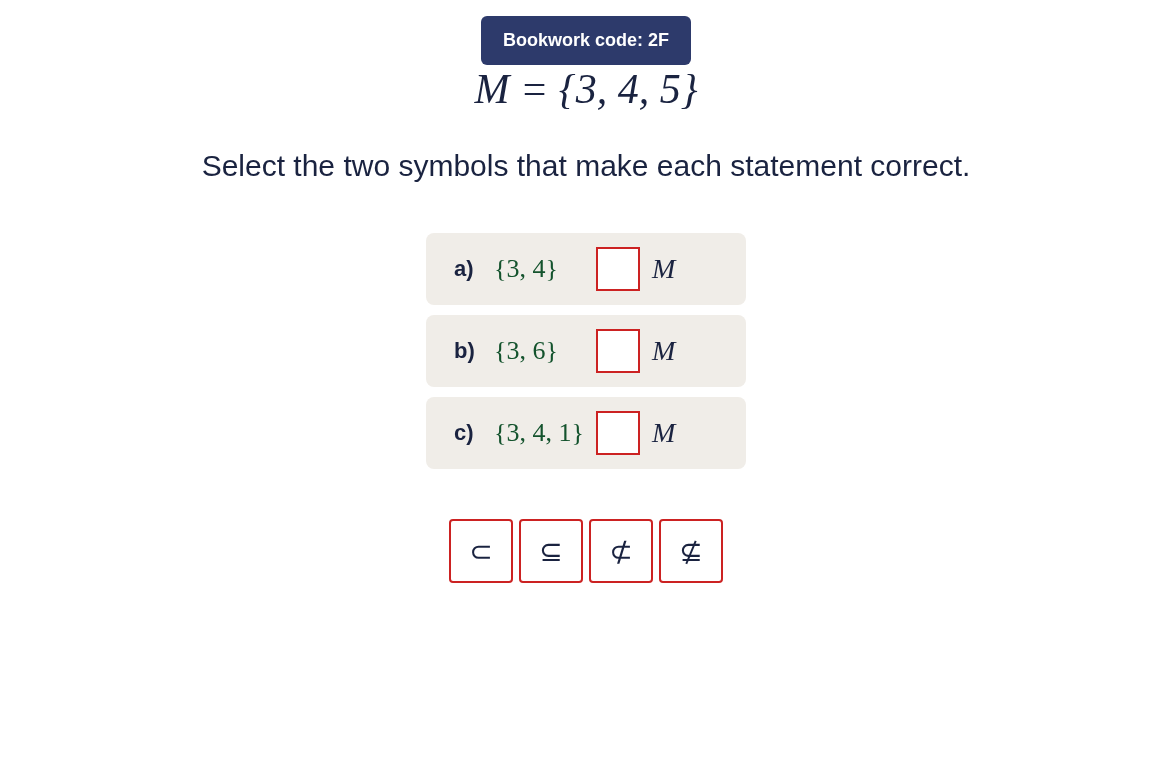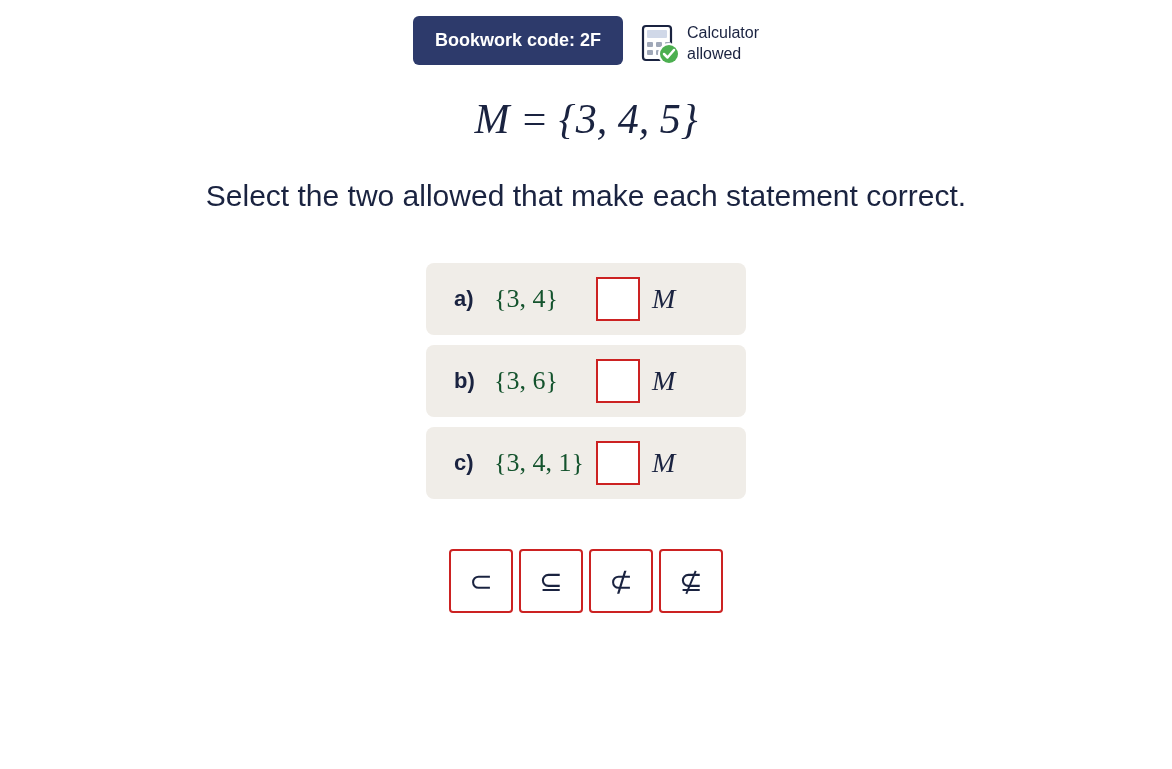--- a/index.html
+++ b/index.html
@@ -41,21 +41,20 @@
       font-size: 15px;
       color: #1a2340;
     }
 
     
     .formula {
       font-family: 'Times New Roman', serif;
       font-style: italic;
       font-size: 42px;
       color: #1a2340;
-      margin-top: 30px;
       text-align: center;
     }
 
     
     .instruction {
       font-family: Arial, sans-serif;
       font-size: 30px;
       color: #1a2340;
       margin-top: 36px;
       text-align: center;
@@ -135,50 +134,28 @@
       cursor: pointer;
       border-radius: 4px;
       color: #1a2340;
     }
   </style>
 </head>
 <body>
 
 <div class="header-row">
   <div class="bookwork-badge">Bookwork code: 2F</div>
-  <div class="calculator-badge">
-
-    <svg width="40" height="40" viewBox="0 0 40 40">
-
-      <rect x="4" y="2" width="28" height="34" rx="3" ry="3" fill="none" stroke="#1a2340" stroke-width="2.2"></rect>
-
-      <rect x="8" y="6" width="20" height="8" rx="1" fill="#d0d8e8"></rect>
-
-      <rect x="8" y="18" width="6" height="5" rx="1" fill="#a0a8b8"></rect>
-      <rect x="17" y="18" width="6" height="5" rx="1" fill="#a0a8b8"></rect>
-      <rect x="26" y="18" width="6" height="5" rx="1" fill="#a0a8b8"></rect>
-      <rect x="8" y="26" width="6" height="5" rx="1" fill="#a0a8b8"></rect>
-      <rect x="17" y="26" width="6" height="5" rx="1" fill="#a0a8b8"></rect>
-      <rect x="26" y="26" width="6" height="5" rx="1" fill="#a0a8b8"></rect>
-
-      <circle cx="30" cy="30" r="11" fill="#ffffff"></circle>
-      <circle cx="30" cy="30" r="9" fill="#4caf50"></circle>
-      <polyline points="25,30 28.5,33.5 35,26" fill="none" stroke="#ffffff" stroke-width="2.5" stroke-linecap="round" stroke-linejoin="round"></polyline>
-    </svg>
-    <span style="white-space:pre-line; font-size:16px; line-height:1.3;">Calculator
-allowed</span>
-  </div>
 </div>
 
 <div class="formula">
   <i>M</i> = {3, 4, 5}
 </div>
 
 <div class="instruction">
-  <span>Select the </span><strong>two</strong><span> allowed that make each statement correct.</span>
+  <span>Select the </span><strong>two</strong><span> symbols that make each statement correct.</span>
 </div>
 
 <div class="answer-area">
 
   <div class="answer-row">
     <span class="row-label">a)</span>
     <span class="row-set">{3, 4}</span>
     <div class="answer-box"></div>
     <span class="row-m"><i>M</i></span>
   </div>

